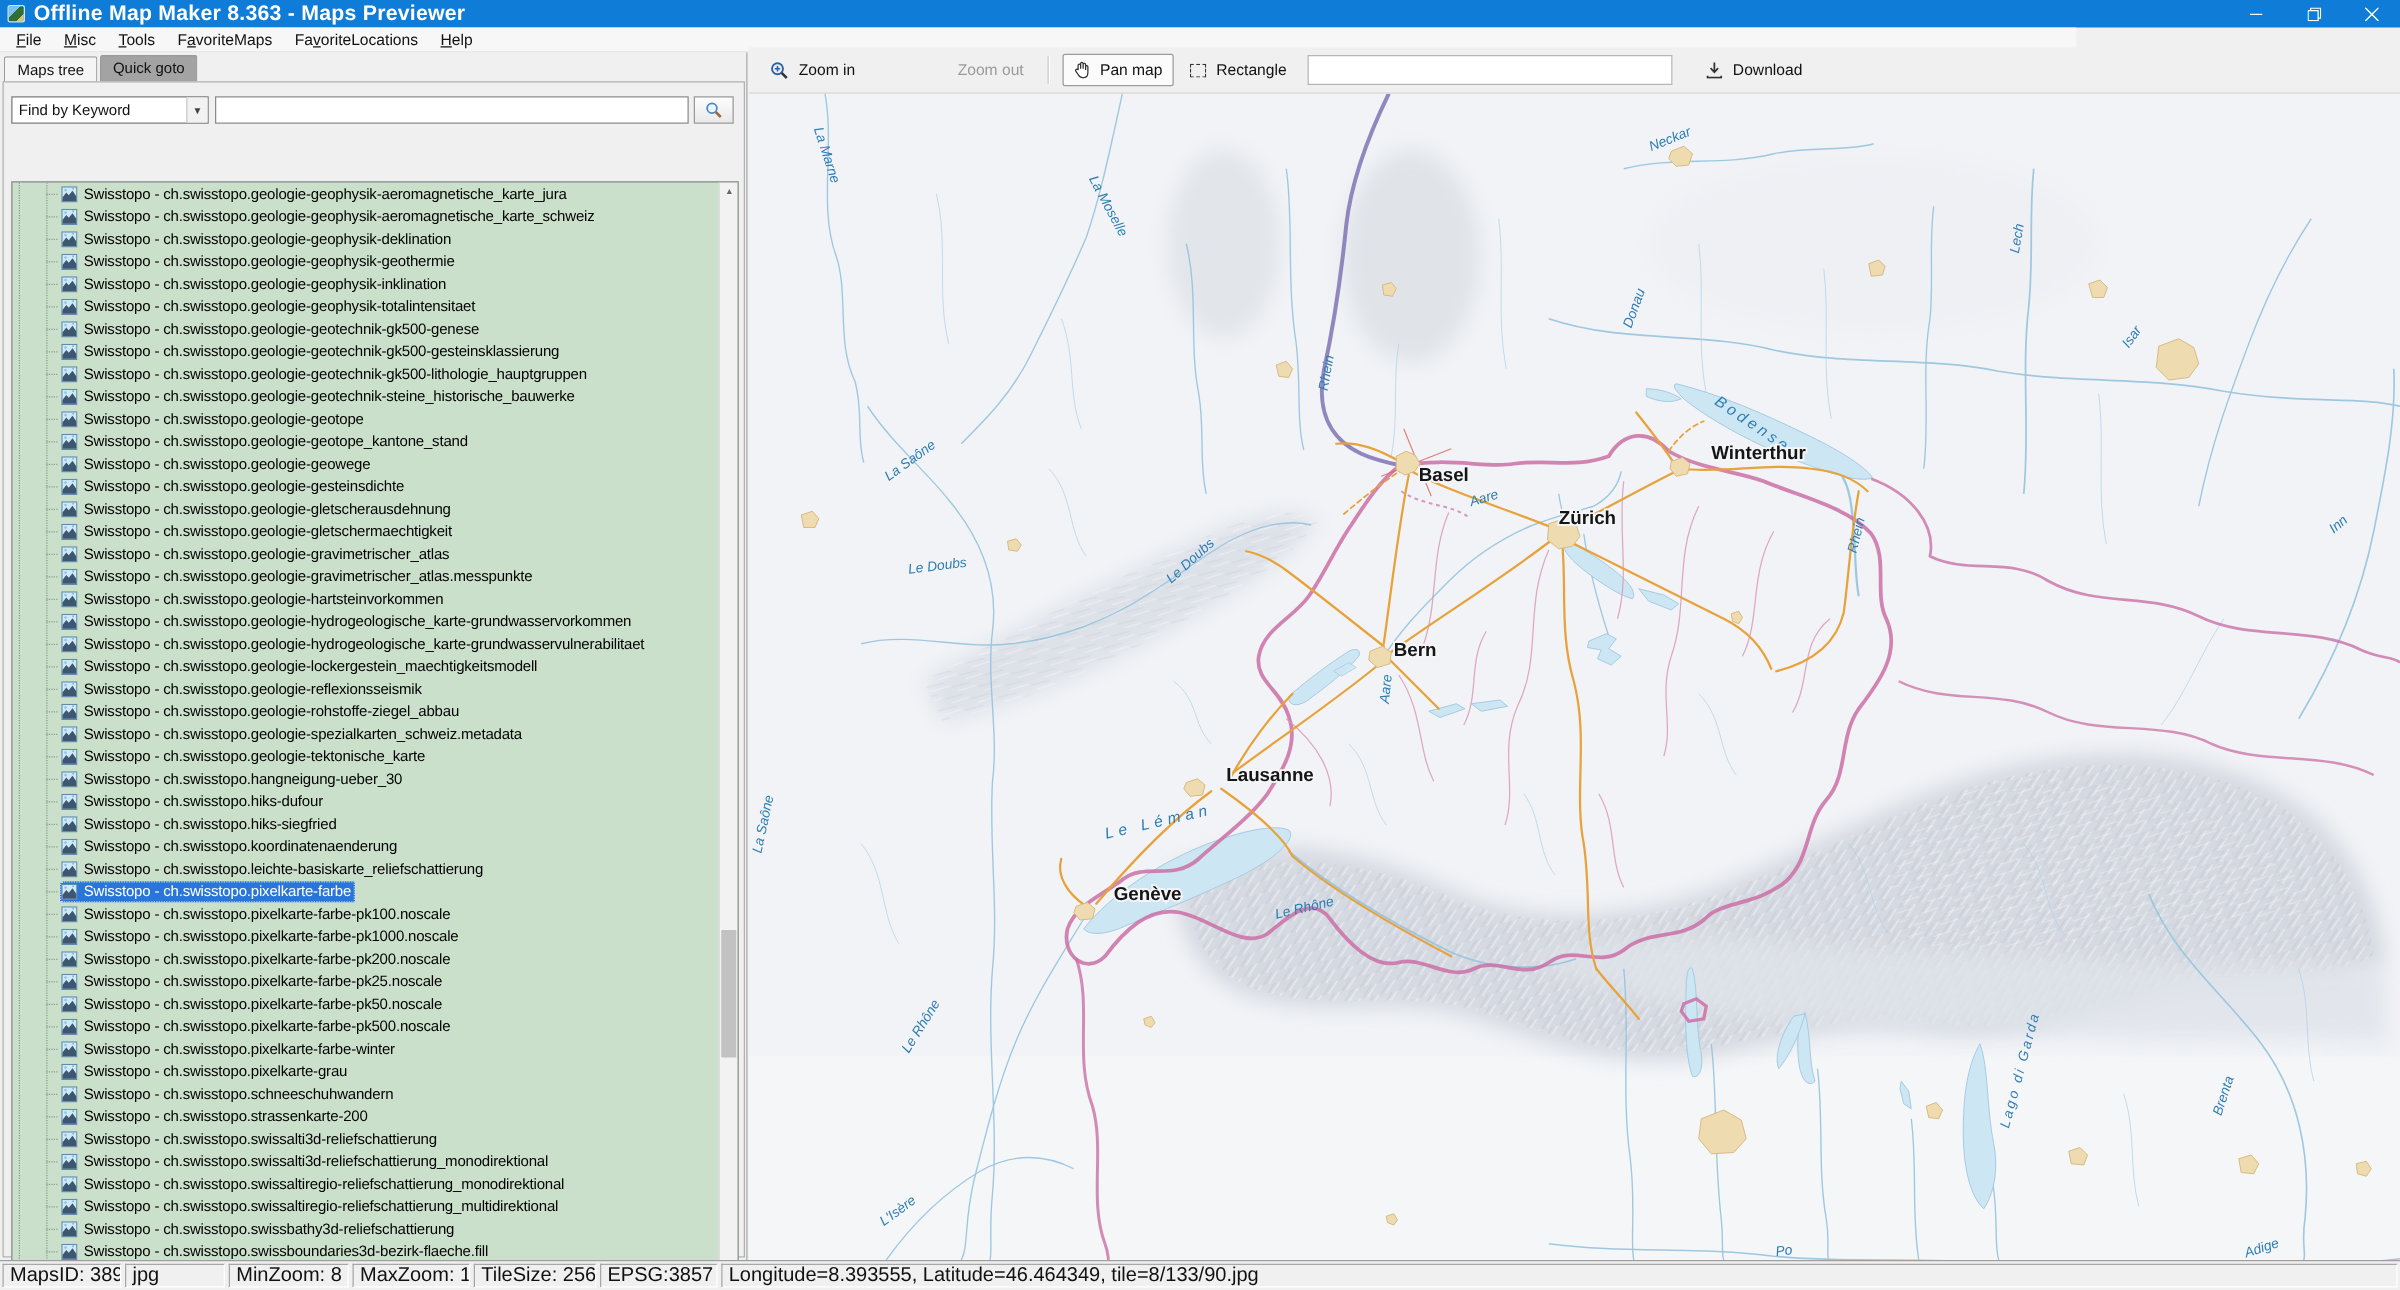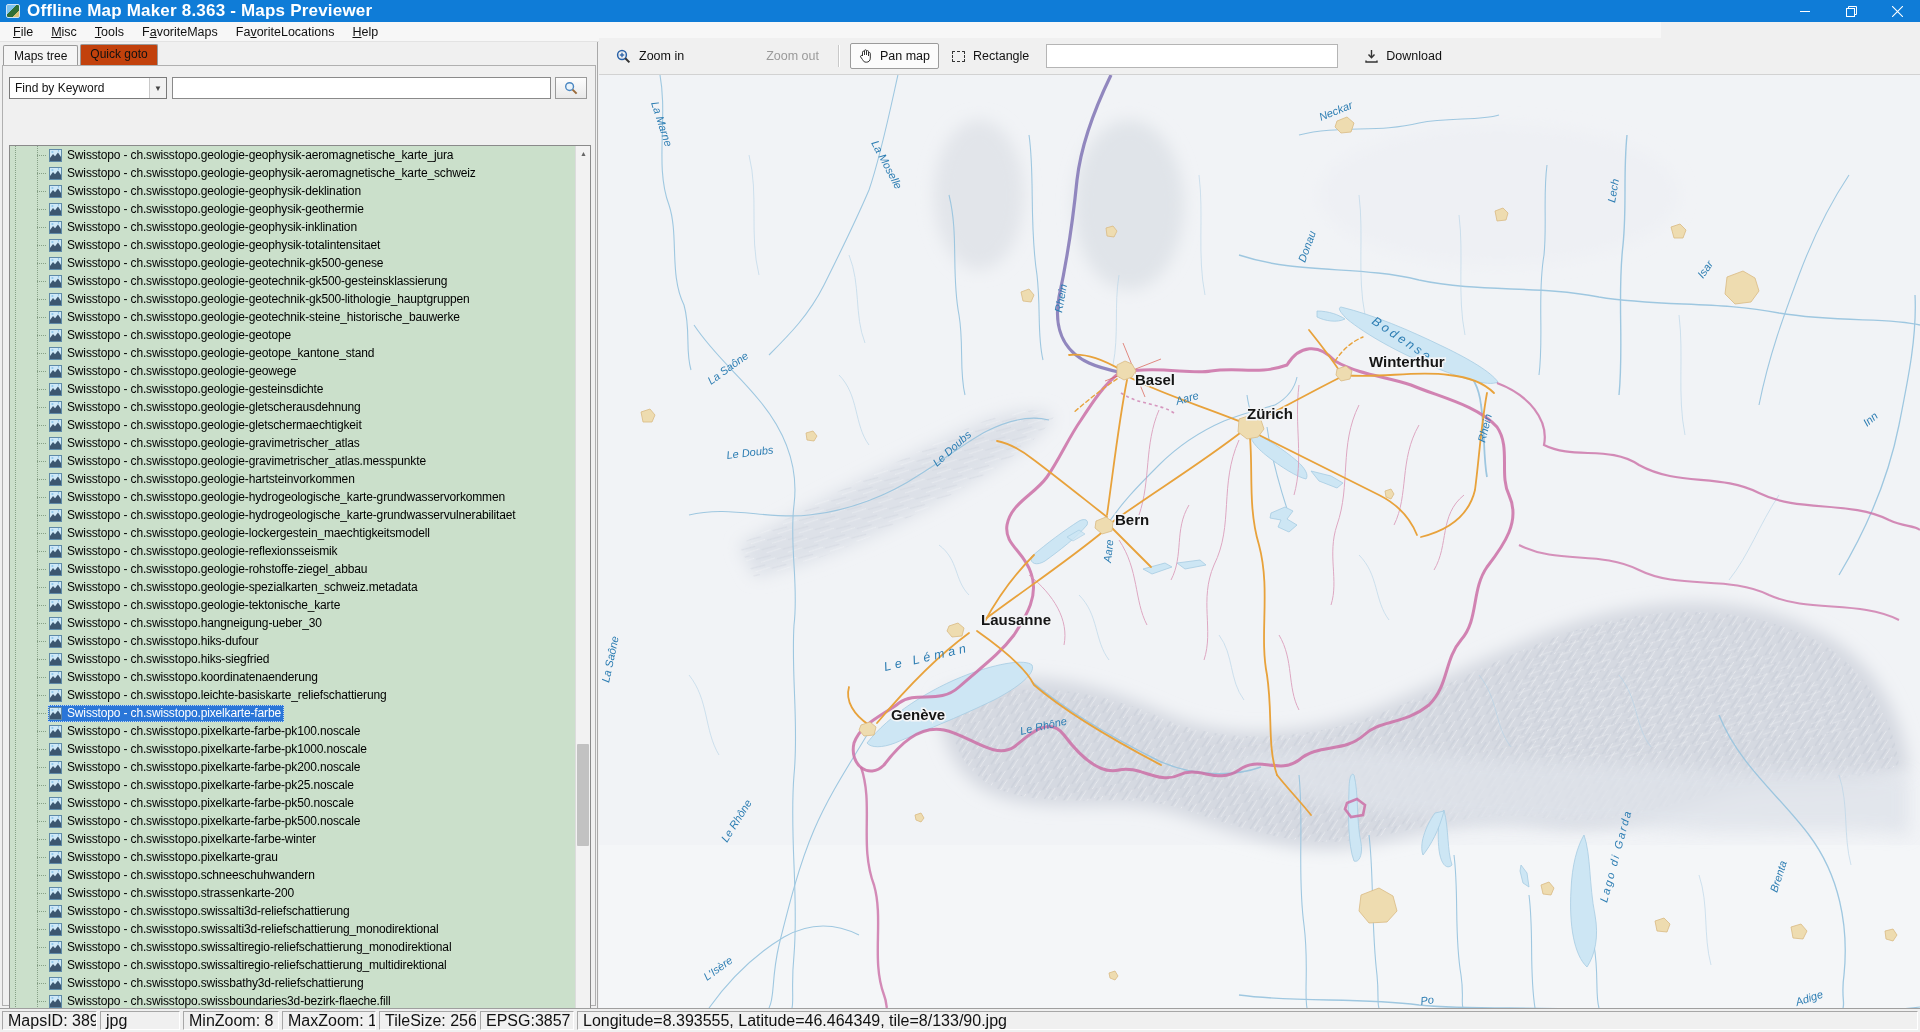--- a/index.html
+++ b/index.html
@@ -16,21 +16,21 @@
   .winbtn svg { display:block; }
 
   
   .menubar { position:absolute; left:0; top:22px; width:1661px; height:20px; background:#f7f7f7; border-bottom:1px solid #e3e3e3; display:flex; align-items:center; padding-left:4px; }
   .menu-item { font-size:12.5px; color:#111; padding:2px 9px; }
   .menu-item u { text-decoration:underline; }
 
   
   .left-panel { position:absolute; left:0; top:42px; width:598px; height:966px; background:#f0f0f0; border-right:1px solid #a9a9a9; }
   .tabs { position:absolute; left:3px; top:2px; height:21px; display:flex; }
-  .tab { font-size:12px; color:#111; border:1px solid #9a9a9a; border-bottom:none; background:#c2410c; padding:2px 9px 3px 9px; margin-right:2px; border-radius:2px 2px 0 0; }
+  .tab { font-size:12px; color:#111; border:1px solid #9a9a9a; border-bottom:none; background:#a3a3a3; padding:2px 9px 3px 9px; margin-right:2px; border-radius:2px 2px 0 0; }
   .tab.active { background:#f5f5f5; padding:3px 10px 4px 10px; position:relative; top:1px; }
   .tab-page { position:absolute; left:2px; top:23px; width:594px; height:941px; border:1px solid #b0b0b0; background:#f0f0f0; }
 
   .search-row { position:absolute; left:6px; top:11px; width:578px; height:22px; display:flex; }
   .combo { width:158px; height:22px; background:#fff; border:1px solid #7a7a7a; display:flex; align-items:center; font-size:12px; color:#111; position:relative; }
   .combo .val { padding-left:5px; flex:1; }
   .combo .drop { width:17px; height:20px; border-left:1px solid #c9c9c9; background:#f2f2f2; display:flex; align-items:center; justify-content:center; font-size:8px; color:#444; }
   .search-input { flex:1; height:22px; margin-left:5px; border:1px solid #8a8a8a; background:#fff; font-size:12px; padding:0 4px; font-family:"Liberation Sans",sans-serif; }
   .search-btn { width:32px; height:22px; margin-left:4px; border:1px solid #9a9a9a; background:linear-gradient(#fdfdfd,#e9e9e9); display:flex; align-items:center; justify-content:center; }
 

